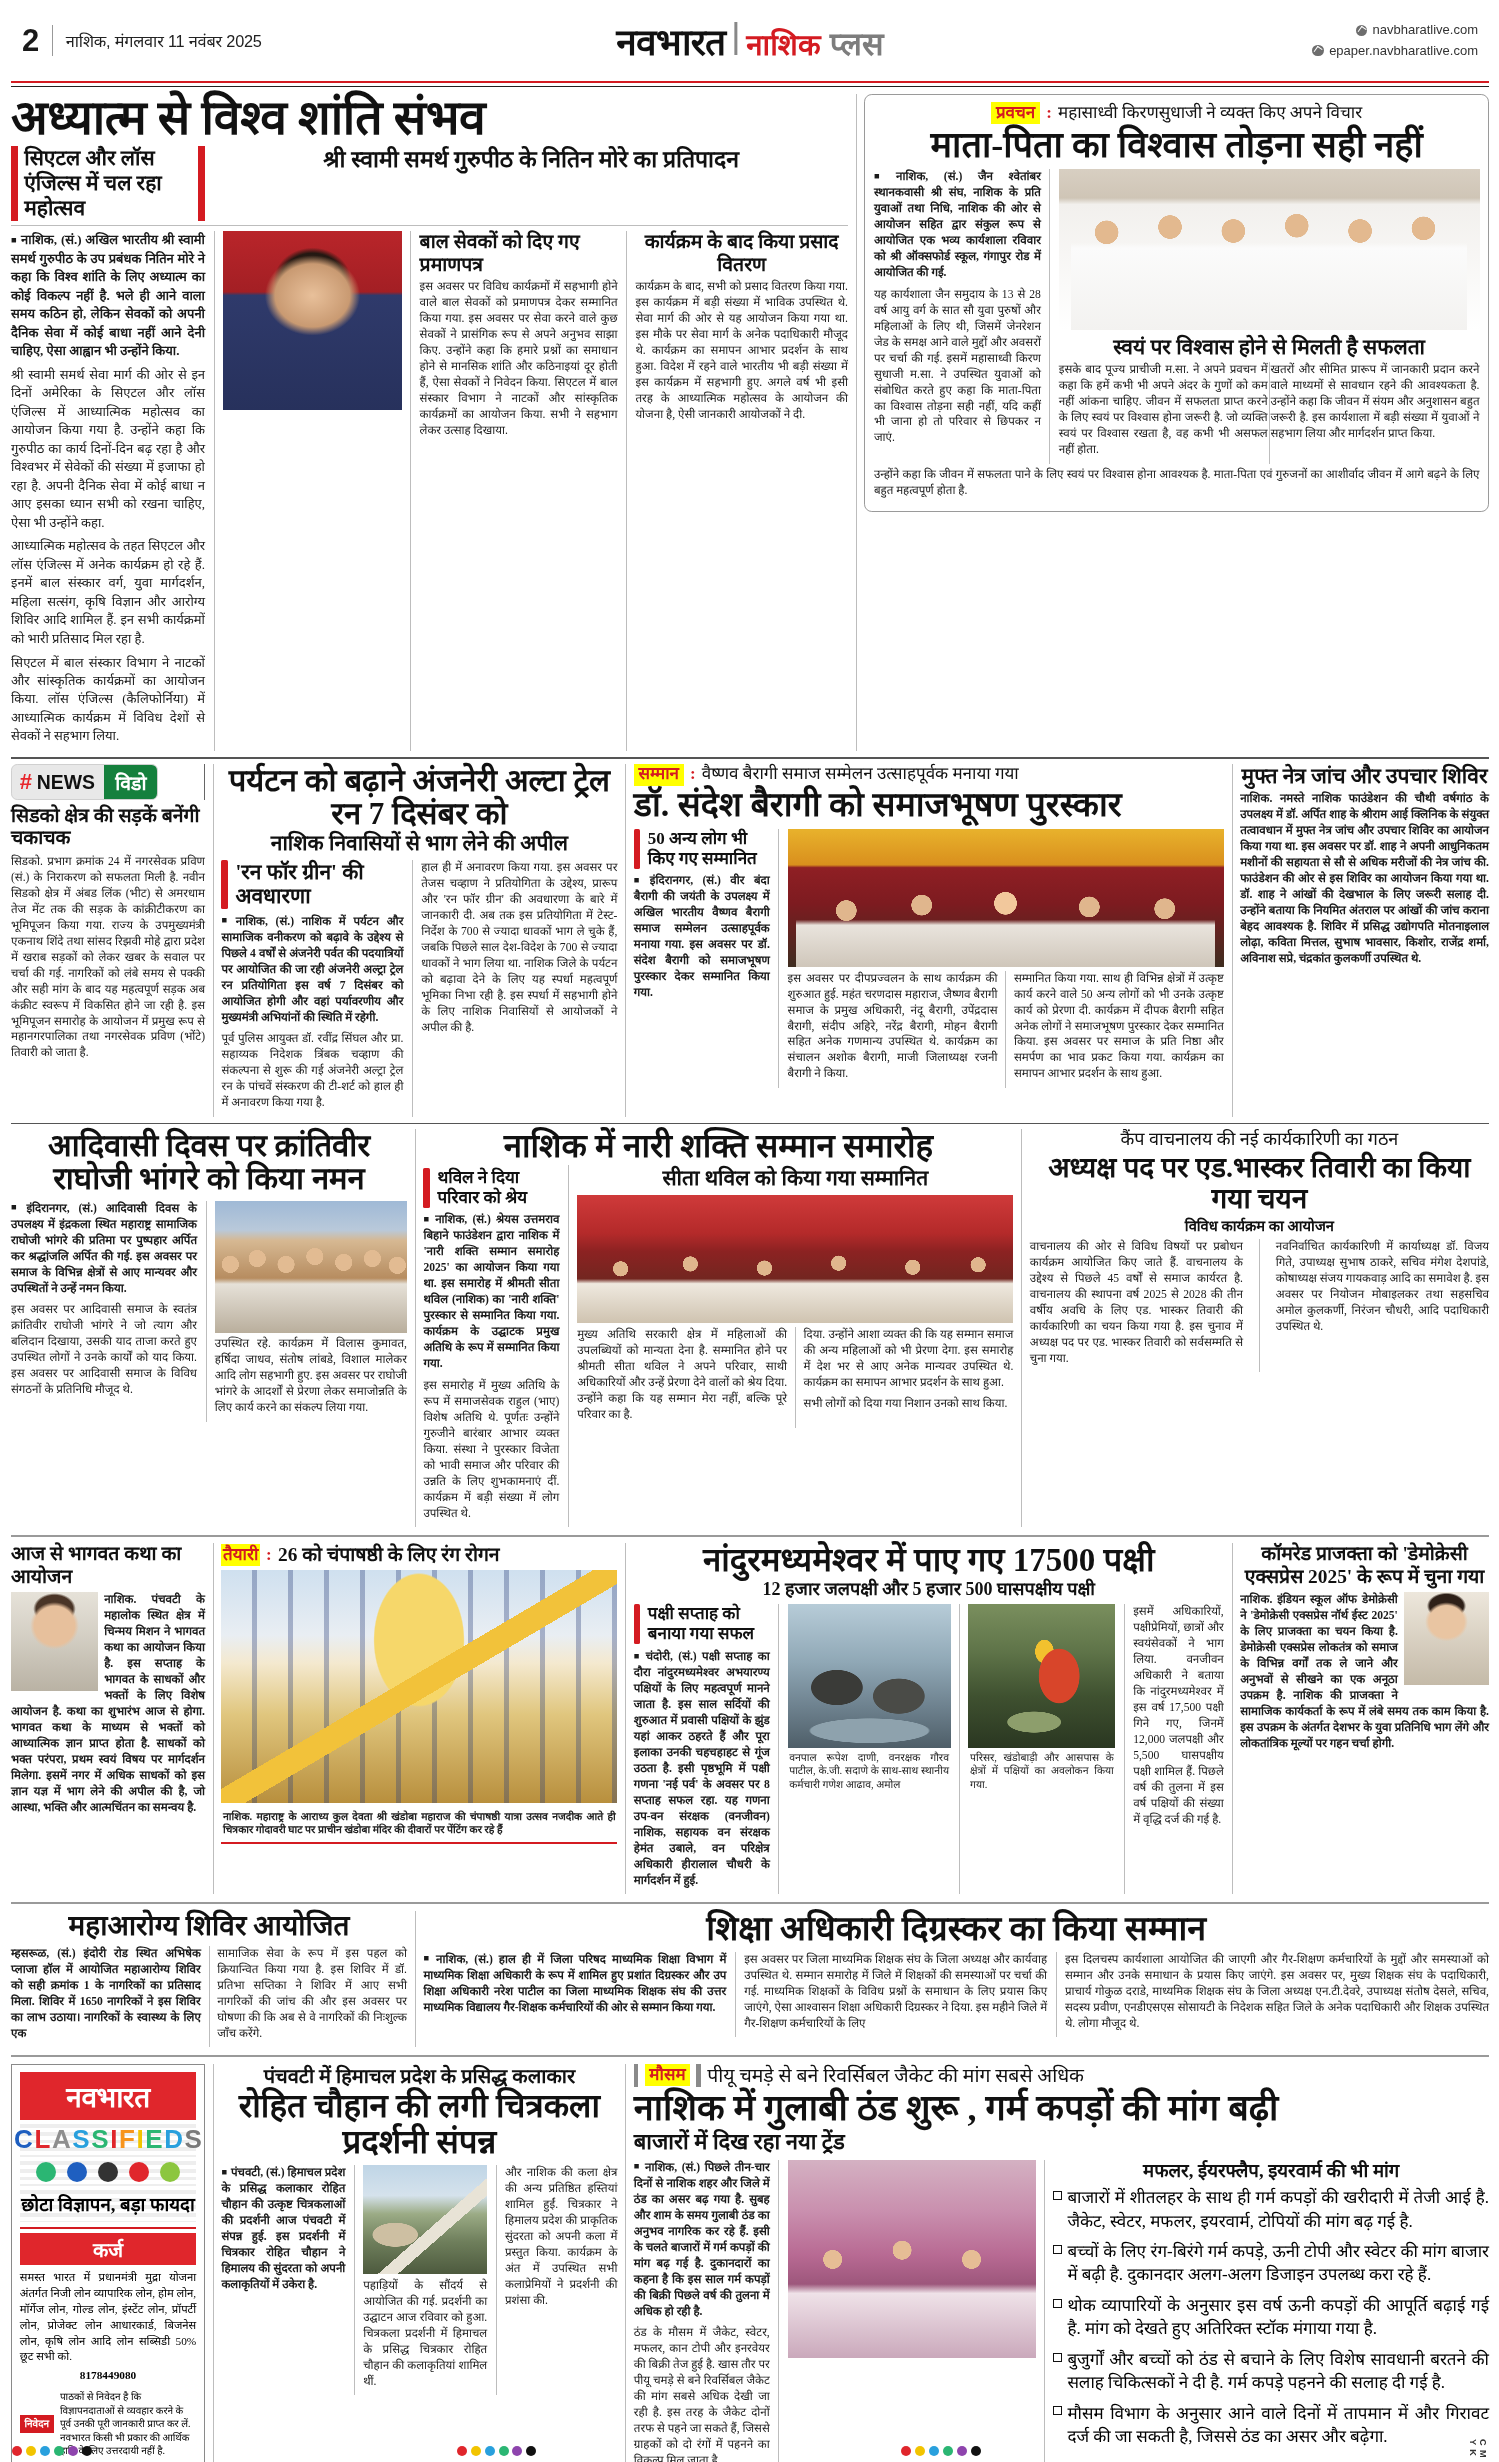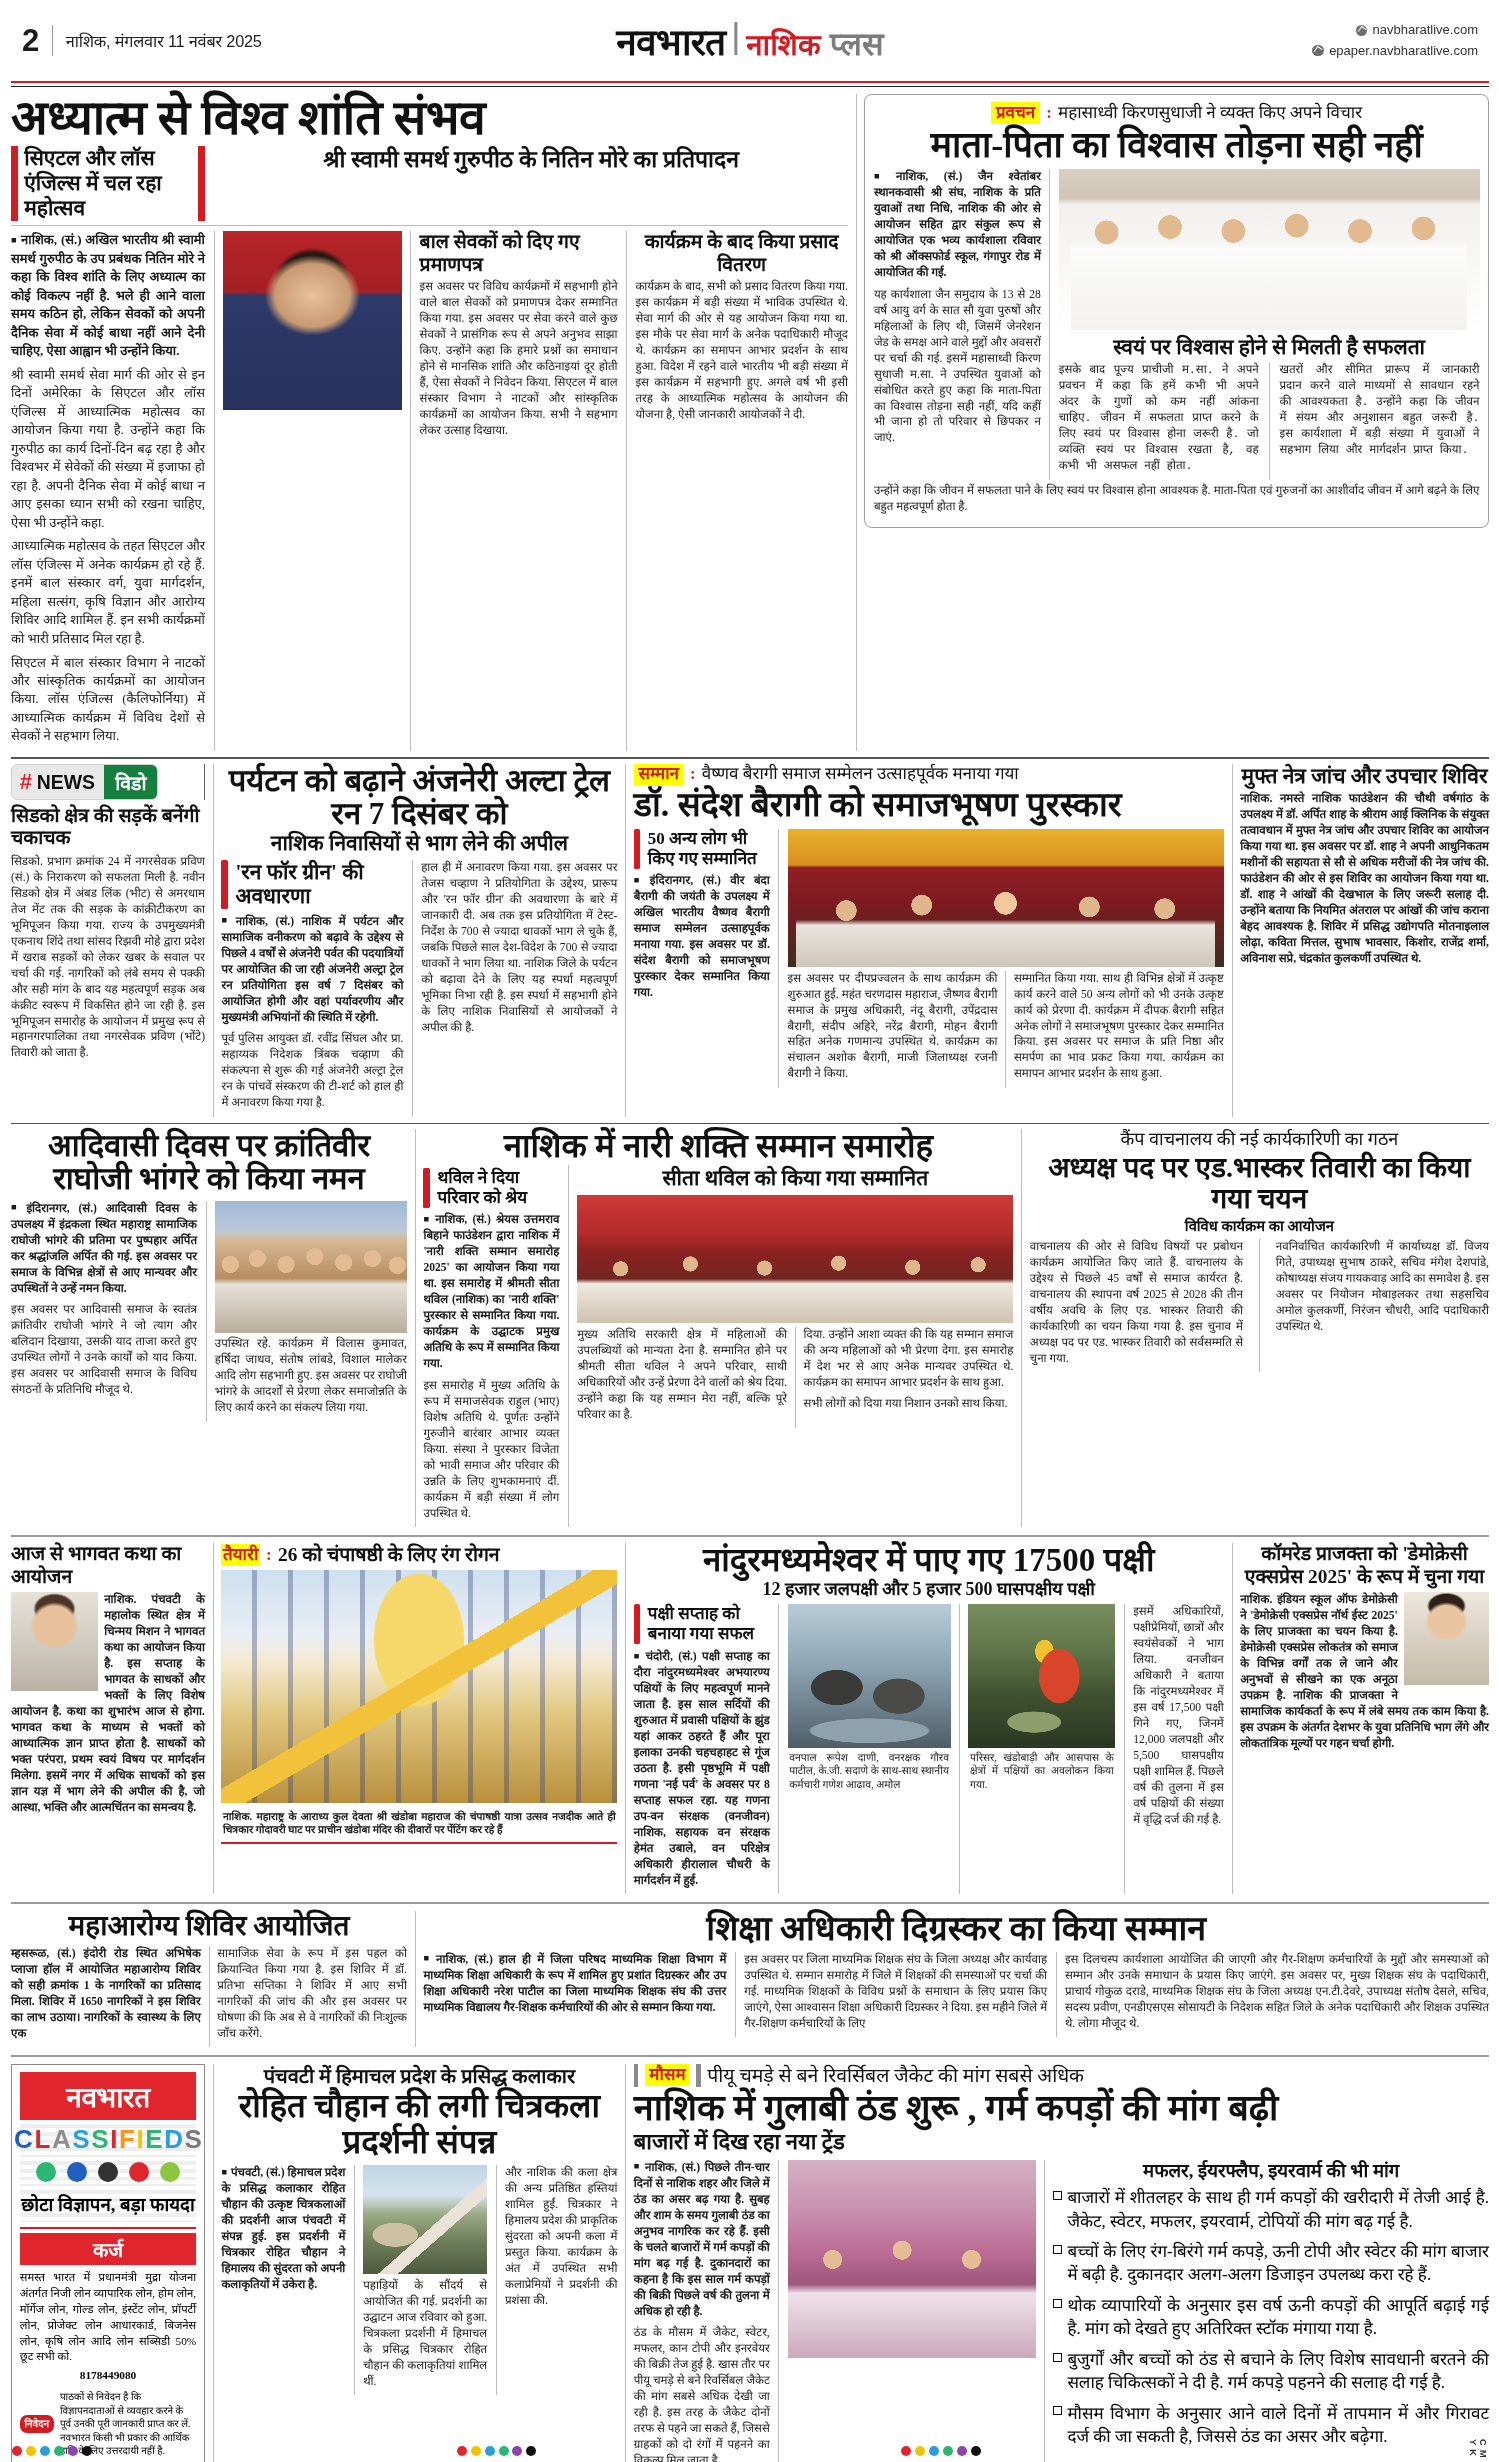--- a/index.html
+++ b/index.html
@@ -326,21 +326,21 @@
   }
   .cls-red { height: 1.6px; background: #d41b21; margin: 4.7px 0; }
   .cls-head {
     background: #e0262c; color: #fff; font-weight: bold; font-size: 20px;
     text-align: center; padding: 2.3px 0; margin-bottom: 5.4px;
   }
   .cls-body { font-size: 11.3px; line-height: 1.4; text-align: justify; }
   .cls-foot { display: flex; gap: 6.2px; align-items: center; margin-top: 6.2px; }
   .cls-badge {
     background: #d41b21; color: #fff; font-size: 10px; font-weight: bold;
-    padding: 3.1px 4.7px; line-height: 1.15; text-align: center; flex: none; border-radius: 7px;
+    padding: 3.1px 4.7px; line-height: 1.15; text-align: center; flex: none;
   }
   .cls-note { font-size: 10px; line-height: 1.35; }
 
   
   ul.sqlist { list-style: none; }
   ul.sqlist li {
     font-size: 17px; line-height: 1.38; margin-bottom: 7px;
     padding-left: 14px; position: relative; text-align: justify;
   }
   ul.sqlist li::before {
@@ -460,21 +460,21 @@
 
           <div class="row" style="gap:8.5px;">
             <div style="width:167px;flex:none;">
               <p class="body sm"><span class="dateline sq">नाशिक, (सं.) जैन श्वेतांबर स्थानकवासी श्री संघ, नाशिक के प्रति युवाओं तथा निधि, नाशिक की ओर से आयोजन सहित द्वार संकुल रूप से आयोजित एक भव्य कार्यशाला रविवार को श्री ऑक्सफोर्ड स्कूल, गंगापुर रोड में आयोजित की गई.</span></p>
               <p class="body sm">यह कार्यशाला जैन समुदाय के 13 से 28 वर्ष आयु वर्ग के सात सौ युवा पुरुषों और महिलाओं के लिए थी, जिसमें जेनरेशन जेड के समक्ष आने वाले मुद्दों और अवसरों पर चर्चा की गई. इसमें महासाध्वी किरण सुधाजी म.सा. ने उपस्थित युवाओं को संबोधित करते हुए कहा कि माता-पिता का विश्वास तोड़ना सही नहीं, यदि कहीं भी जाना हो तो परिवार से छिपकर न जाएं.</p>
             </div>
             <div class="vline"></div>
             <div style="flex:1;">
               <div class="photo ph-sadhvi" style="height:161px;"></div>
               <h3 class="med" style="text-align:center;margin:4.7px 0 3.1px;font-size:21px;">स्वयं पर विश्वास होने से मिलती है सफलता</h3>
-              <div class="row" style="gap:10px;font-family:Liberation Mono, monospace;">
+              <div class="row" style="gap:1px;">
                 <div style="flex:1;">
                     <p class="body sm">इसके बाद पूज्य प्राचीजी म.सा. ने अपने प्रवचन में कहा कि हमें कभी भी अपने अंदर के गुणों को कम नहीं आंकना चाहिए. जीवन में सफलता प्राप्त करने के लिए स्वयं पर विश्वास होना जरूरी है. जो व्यक्ति स्वयं पर विश्वास रखता है, वह कभी भी असफल नहीं होता.</p>
                   </div>
                 <div class="vline"></div>
                 <div style="flex:1;">
                     <p class="body sm">खतरों और सीमित प्रारूप में जानकारी प्रदान करने वाले माध्यमों से सावधान रहने की आवश्यकता है. उन्होंने कहा कि जीवन में संयम और अनुशासन बहुत जरूरी है. इस कार्यशाला में बड़ी संख्या में युवाओं ने सहभाग लिया और मार्गदर्शन प्राप्त किया.</p>
                   </div>
               </div>
             </div>
           </div>

